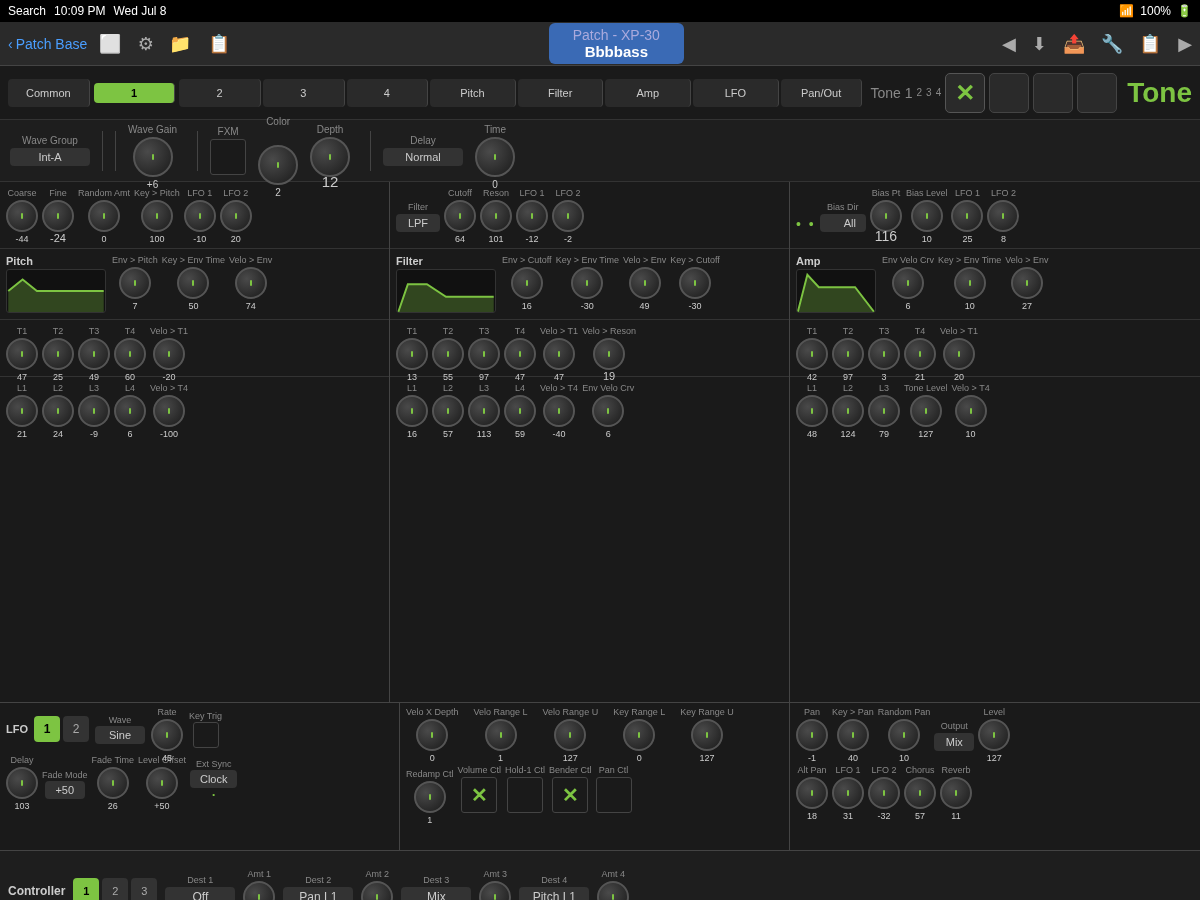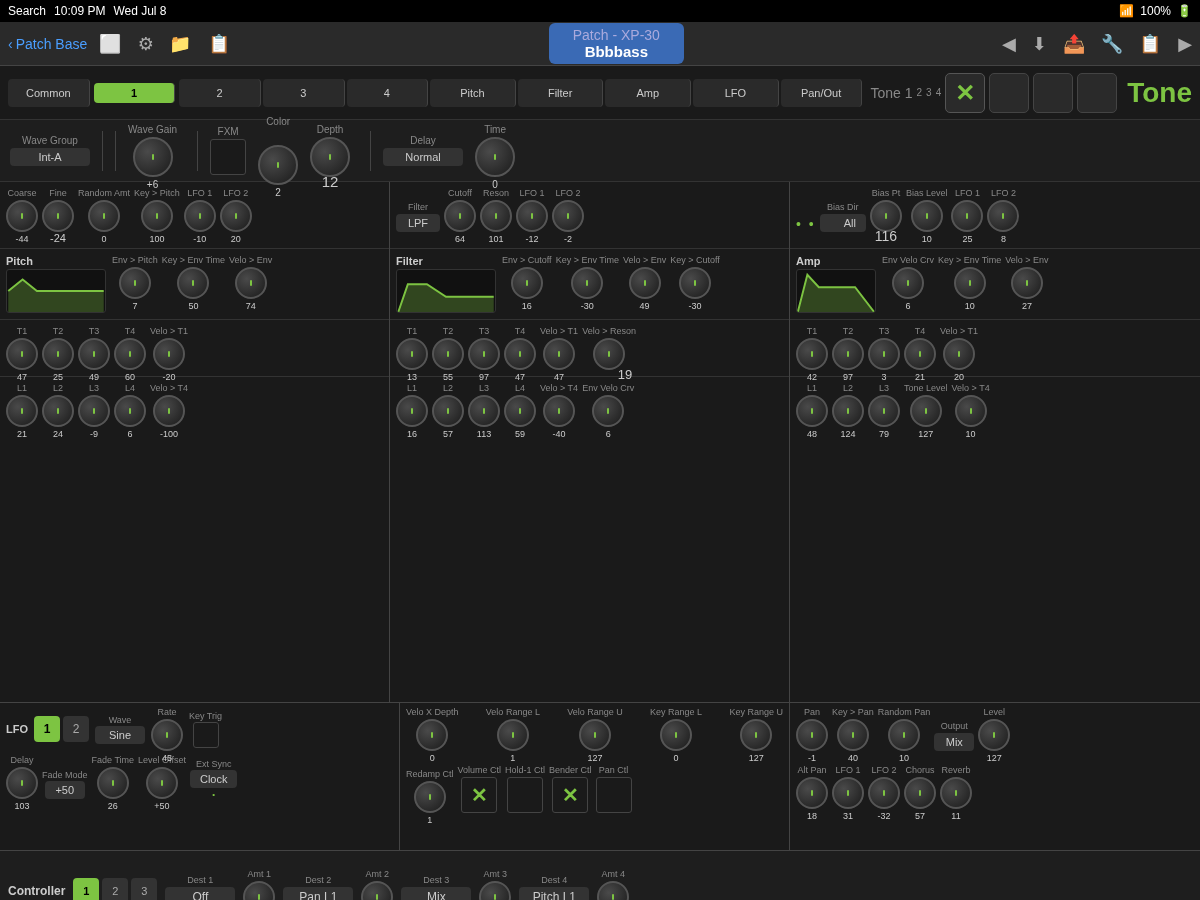--- a/index.html
+++ b/index.html
@@ -671,21 +671,21 @@
             </div>
           <span style="position:absolute;bottom:-12px;left:50%;transform:translateX(-50%);font-size:9px;color:#ccc;">47</span>
         </div>
       </div>
       <div class="knob-col">
         <span class="col-label">Velo &gt; Reson</span>
         <div style="position:relative;">
           <div class="knob knob-sm">
               <div class="green-indicator"></div>
             </div>
-          <span style="position:absolute;bottom:-12px;left:50%;transform:translateX(-50%);font-size:13px;color:#ccc;margin-left:16px;">19</span>
+          <span style="position:absolute;bottom:-12px;left:50%;transform:translateX(-50%);font-size:11px;color:#ccc;">19</span>
         </div>
       </div>
     </div>
 
     <div style="display:flex;align-items:flex-end;padding:6px;gap:4px;">
       <div class="knob-col">
         <span class="col-label">L1</span>
         <div style="position:relative;">
           <div class="knob knob-sm">
               <div class="green-indicator"></div>
@@ -991,21 +991,21 @@
       <div style="display:flex;flex-direction:column;align-items:center;gap:1px;">
         <span style="font-size:9px;color:#888;">Ext Sync</span>
         <div class="wave-val-box" style="min-width:44px;">Clock</div>
         <span style="font-size:8px;color:#7dc442;margin-top:1px;">•</span>
       </div>
     </div>
   </div>
 
   <div style="width:390px; border-right:1px solid #444; padding:4px 6px;">
 
-    <div style="display:flex;gap:15px;align-items:flex-end;margin-bottom:4px;justify-content:space-between;">
+    <div style="display:flex;gap:15px;align-items:flex-end;margin-bottom:4px;">
       <div class="knob-col" style="min-width:50px;">
         <span class="col-label">Velo X Depth</span>
         <div style="position:relative;">
           <div class="knob knob-sm">
               <div class="green-indicator"></div>
             </div>
           <span style="position:absolute;bottom:-12px;left:50%;transform:translateX(-50%);font-size:9px;color:#ccc;">0</span>
         </div>
       </div>
       <div class="knob-col" style="min-width:50px;">

